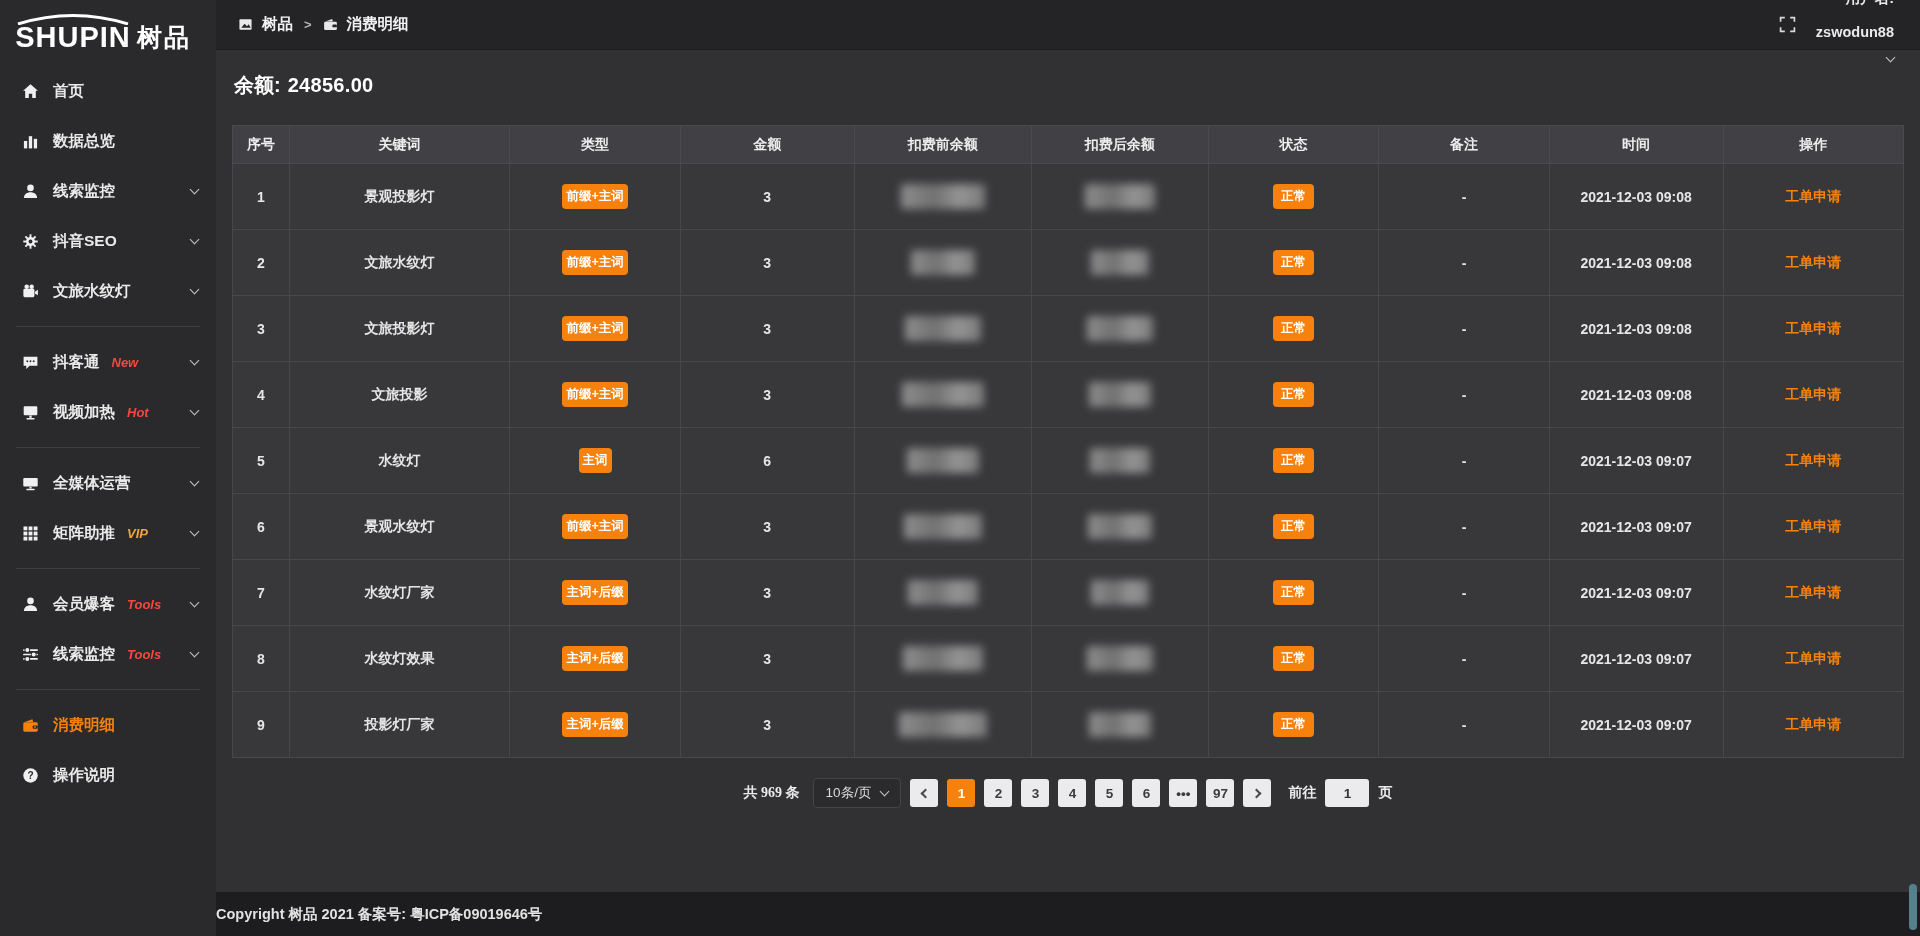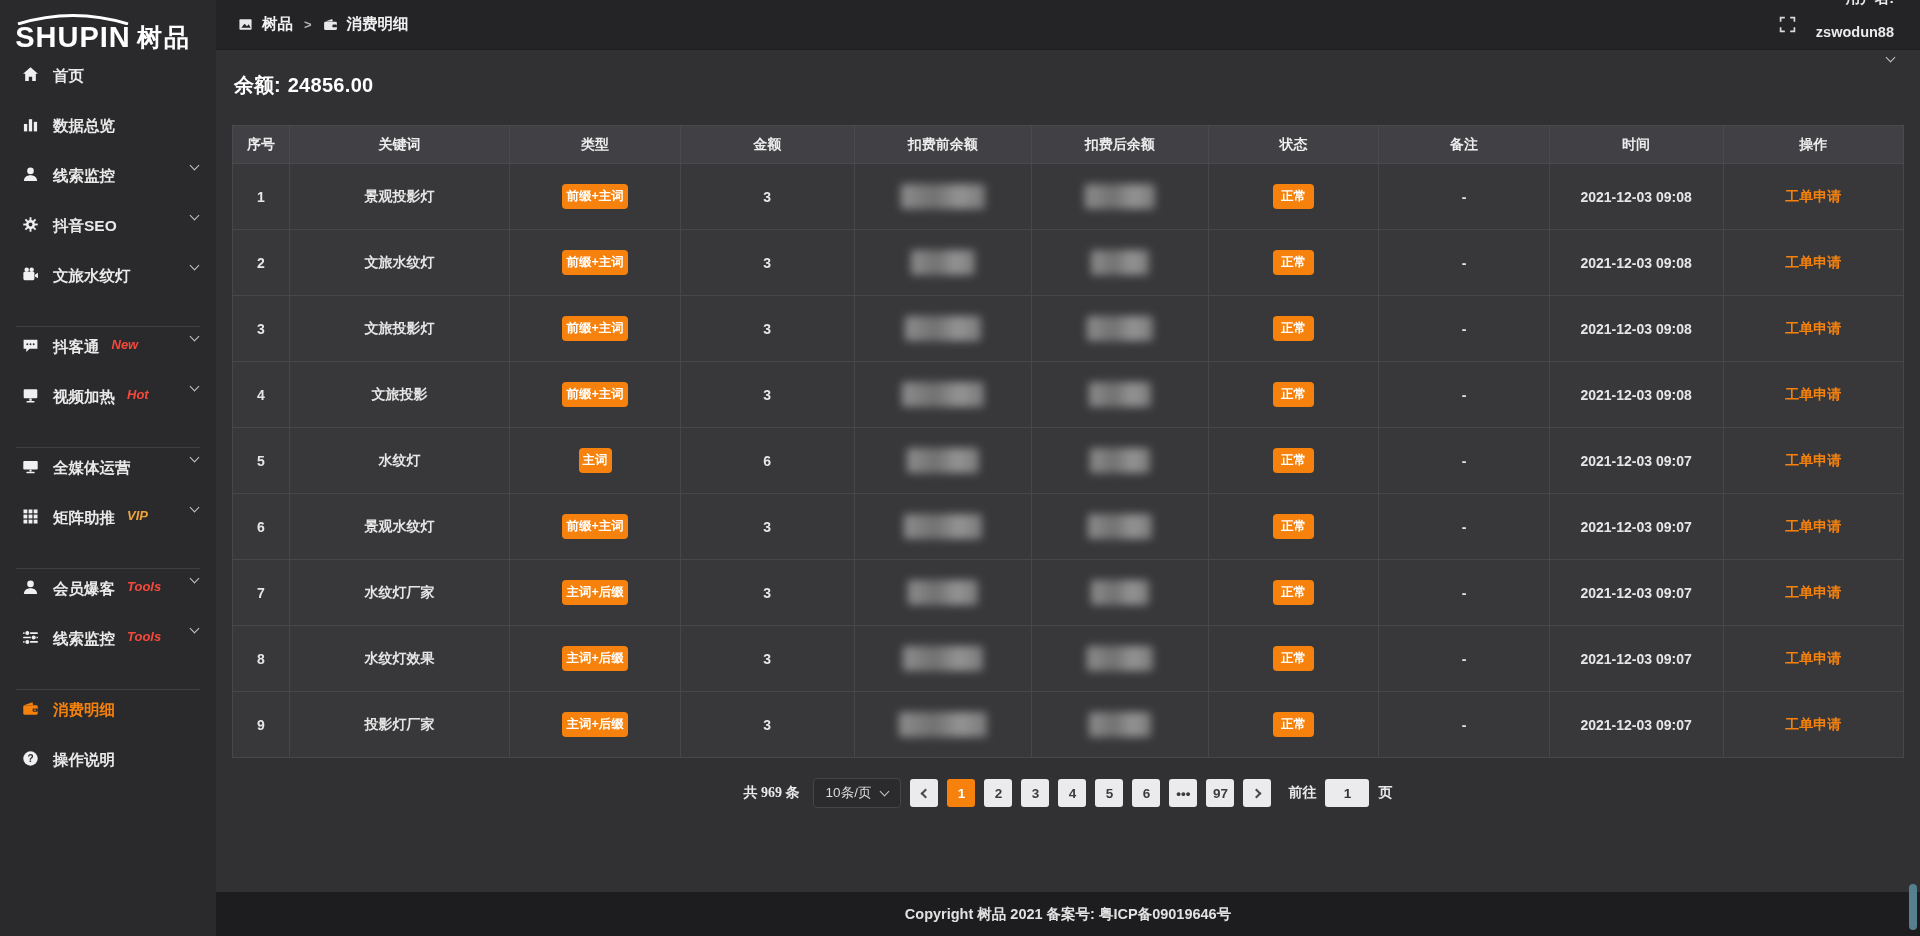--- a/index.html
+++ b/index.html
@@ -23,21 +23,21 @@
   }
   .logo-en-wrap { display: flex; flex-direction: column; align-items: center; }
   .logo-arc { margin-bottom: -2px; }
   .logo-en {
     font-size: 29px; font-weight: 800; letter-spacing: 1px; color: #fff; line-height: 1;
   }
   .logo-cn { font-size: 25px; font-weight: 800; color: #fff; line-height: 1.15; letter-spacing: 2px; }
 
   .menu { flex: 1; padding-top: 8px; }
   .menu-item {
-    height: 50px; display: flex; align-items: flex-start;
+    height: 50px; display: flex; align-items: center;
     padding: 0 18px 0 22px; cursor: pointer; color: #eaeaea;
     font-size: 15.5px; font-weight: 600;
   }
   .mi-icon { width: 17px; height: 17px; margin-right: 14px; color: #f0f0f0; flex: none; display: inline-flex; }
   .mi-icon svg { width: 17px; height: 17px; }
   .mi-label { white-space: nowrap; }
   .mi-tag { margin-left: 12px; font-size: 13px; font-weight: 800; font-style: italic; }
   .tag-red { color: #f4493c; }
   .tag-gold { color: #efa53c; }
   .chev {
@@ -114,21 +114,21 @@
   .arrow.right { transform: rotate(-135deg); margin-right: 2px; }
   .pg-goto { display: flex; align-items: center; gap: 9px; margin-left: 8px; font-weight: 600; }
   .pg-input {
     width: 44px; height: 28px; border: none; border-radius: 3px; background: #ebebed;
     color: #333; text-align: center; font-weight: 700; font-size: 13.5px; font-family: inherit;
   }
 
   
   .footer {
     margin-top: auto; height: 44px; flex: none; background: #1d1d1f;
-    display: flex; align-items: center; justify-content: center;
+    display: flex; align-items: center; justify-content: flex-start;
     font-size: 14.5px; font-weight: 600; color: #e2e2e2;
   }
 
   .scrollbar-thumb {
     position: fixed; right: 3px; bottom: 6px; width: 8px; height: 46px;
     background: #57808f; border-radius: 4px; cursor: pointer;
   }
 </style>
 </head>
 <body>

